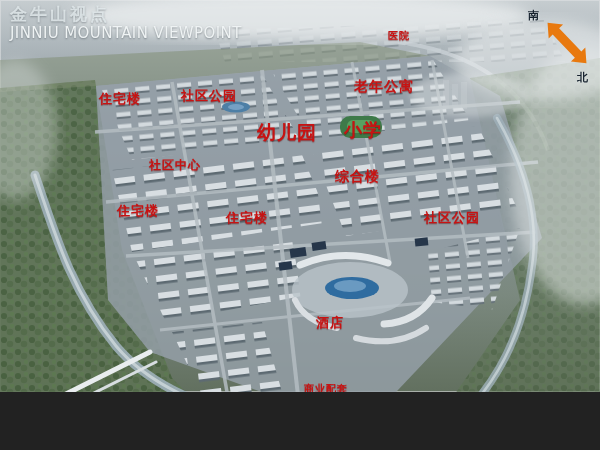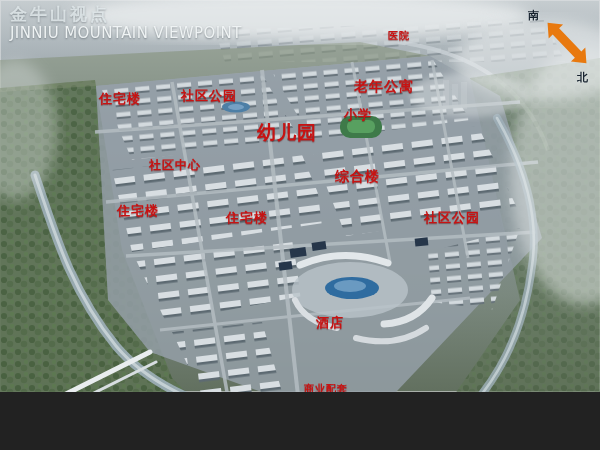--- a/index.html
+++ b/index.html
@@ -129,21 +129,21 @@
       <polygon points="-28,0 -16,-10 -16,-4.5 16,-4.5 16,-10 28,0 16,10 16,4.5 -16,4.5 -16,10"></polygon>
     </g>
   </svg>
   <span class="compass-char" style="left:528px;top:10px;">南</span>
   <span class="compass-char" style="left:577px;top:72px;">北</span>
 
   <div class="map-label" style="left:388px;top:31px;font-size:10px;">医院</div>
   <div class="map-label" style="left:354px;top:59px;font-size:14px;margin-top:20px;">老年公寓</div>
   <div class="map-label" style="left:99px;top:92px;font-size:13px;">住宅楼</div>
   <div class="map-label" style="left:181px;top:89px;font-size:13px;">社区公园</div>
-  <div class="map-label" style="left:344px;top:108px;font-size:13px;">小学</div>
+  <div class="map-label" style="left:344px;top:121px;font-size:18px;">小学</div>
   <div class="map-label" style="left:257px;top:123px;font-size:19px;">幼儿园</div>
   <div class="map-label" style="left:149px;top:159px;font-size:12px;">社区中心</div>
   <div class="map-label" style="left:335px;top:169px;font-size:14px;text-align:center;">综合楼</div>
   <div class="map-label" style="left:117px;top:204px;font-size:13px;">住宅楼</div>
   <div class="map-label" style="left:226px;top:211px;font-size:13px;">住宅楼</div>
   <div class="map-label" style="left:424px;top:211px;font-size:13px;">社区公园</div>
   <div class="map-label" style="left:316px;top:316px;font-size:13px;">酒店</div>
   <div class="map-label" style="left:304px;top:384px;font-size:10px;">商业配套</div>
 
 </div>

